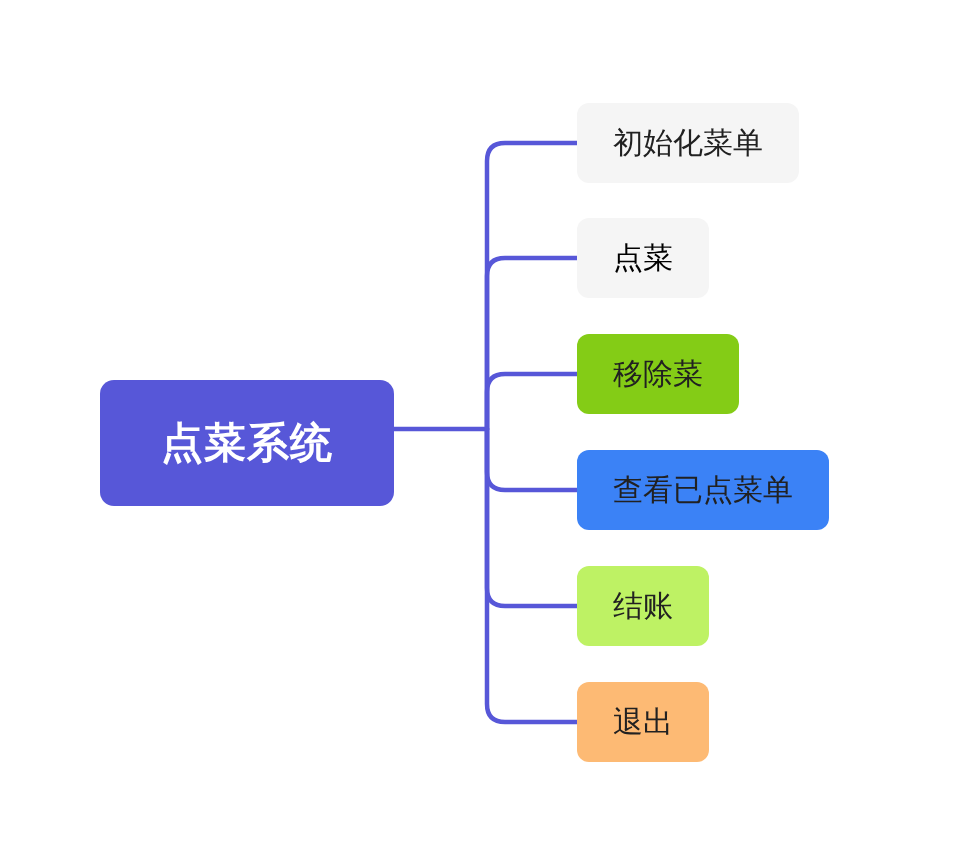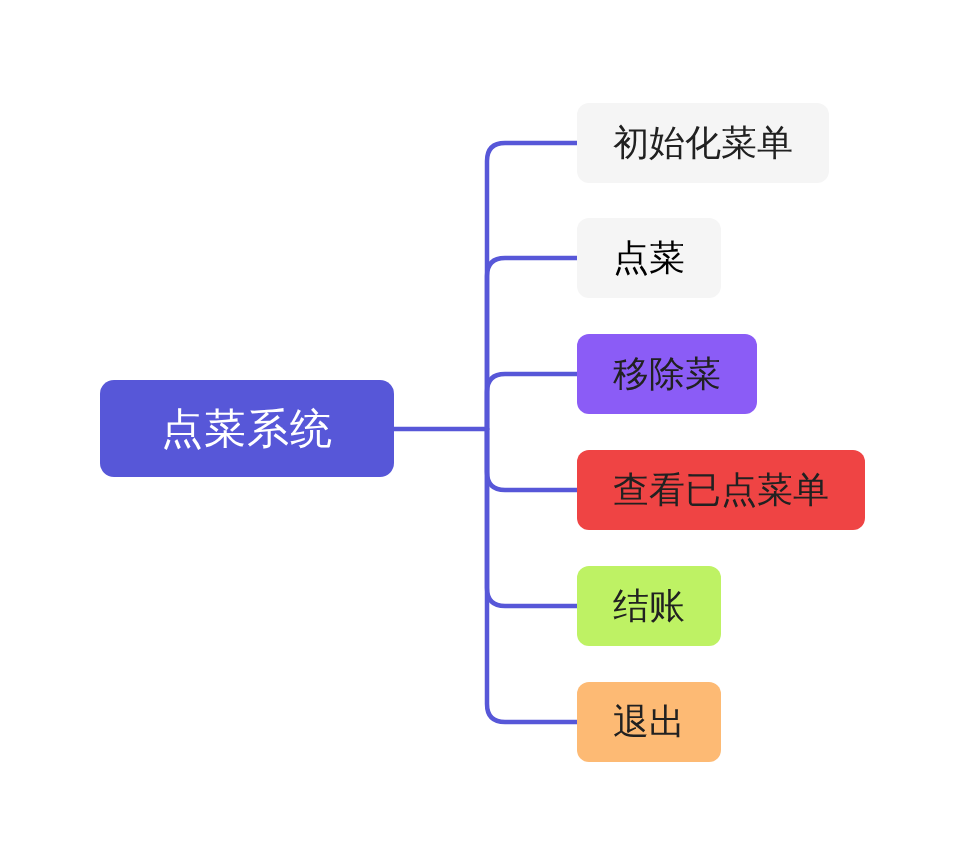--- a/index.html
+++ b/index.html
@@ -21,39 +21,39 @@
     top: 0;
     width: 964px;
     height: 864px;
     pointer-events: none;
   }
   .root-node {
     position: absolute;
     left: 100px;
     top: 380px;
     width: 294px;
-    height: 97px;
+    height: 126px;
     border-radius: 14px;
     display: flex;
     align-items: center;
     justify-content: center;
     font-size: 42px;
-    font-weight: normal;
+    font-weight: bold;
     letter-spacing: 1px;
     cursor: pointer;
     box-sizing: border-box;
   }
   .child-node {
     position: absolute;
     left: 577px;
     height: 80px;
     line-height: 80px;
     padding: 0 36px;
     border-radius: 12px;
-    font-size: 36px;
+    font-size: 30px;
     white-space: nowrap;
     cursor: pointer;
     box-sizing: border-box;
   }
 </style>
 </head>
 <body>
 
 <div class="canvas" style="background: rgb(255, 255, 255);">
   <svg class="connector-layer" width="964" height="864" viewBox="0 0 964 864" xmlns="http://www.w3.org/2000/svg">
@@ -62,18 +62,18 @@
       <path d="M 487 429 L 487 276 Q 487 258 505 258 L 577 258" fill="none" stroke="#5757d8" stroke-width="4.5" stroke-linecap="round" stroke-linejoin="round"></path>
       <path d="M 487 429 L 487 392 Q 487 374 505 374 L 577 374" fill="none" stroke="#5757d8" stroke-width="4.5" stroke-linecap="round" stroke-linejoin="round"></path>
       <path d="M 487 429 L 487 472 Q 487 490 505 490 L 577 490" fill="none" stroke="#5757d8" stroke-width="4.5" stroke-linecap="round" stroke-linejoin="round"></path>
       <path d="M 487 429 L 487 588 Q 487 606 505 606 L 577 606" fill="none" stroke="#5757d8" stroke-width="4.5" stroke-linecap="round" stroke-linejoin="round"></path>
       <path d="M 487 429 L 487 704 Q 487 722 505 722 L 577 722" fill="none" stroke="#5757d8" stroke-width="4.5" stroke-linecap="round" stroke-linejoin="round"></path>
     </svg>
   <div class="root-node" style="background: rgb(87, 87, 216); color: rgb(255, 255, 255);">点菜系统</div>
   <div id="children">
       <div class="child-node" style="top: 103px; background: rgb(245, 245, 245); color: rgb(33, 33, 33);">初始化菜单</div>
       <div class="child-node" style="top: 218px; background: rgb(245, 245, 245); color: #000000;">点菜</div>
-      <div class="child-node" style="top: 334px; background: #8b5cf6; color: rgb(33, 33, 33);">移除菜</div>
-      <div class="child-node" style="top: 450px; background: #ef4444; color: rgb(33, 33, 33);">查看已点菜单</div>
+      <div class="child-node" style="top: 334px; background: #84cc16; color: rgb(33, 33, 33);">移除菜</div>
+      <div class="child-node" style="top: 450px; background: #3b82f6; color: rgb(33, 33, 33);">查看已点菜单</div>
       <div class="child-node" style="top: 566px; background: #bef264; color: rgb(33, 33, 33);">结账</div>
       <div class="child-node" style="top: 682px; background: #fdba74; color: rgb(33, 33, 33);">退出</div>
     </div>
 </div>
 
 </body></html>

